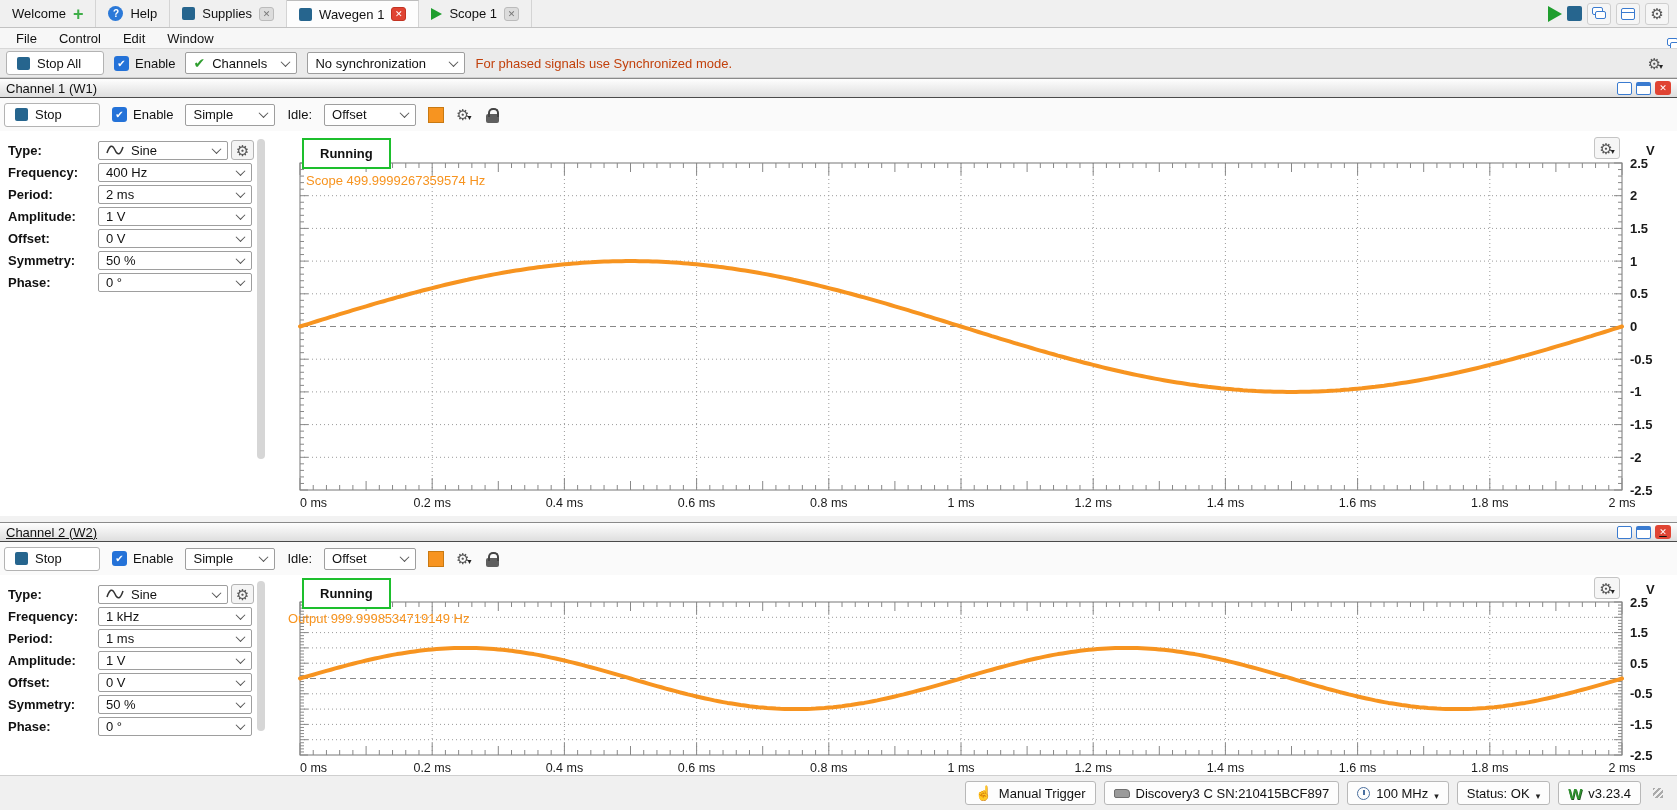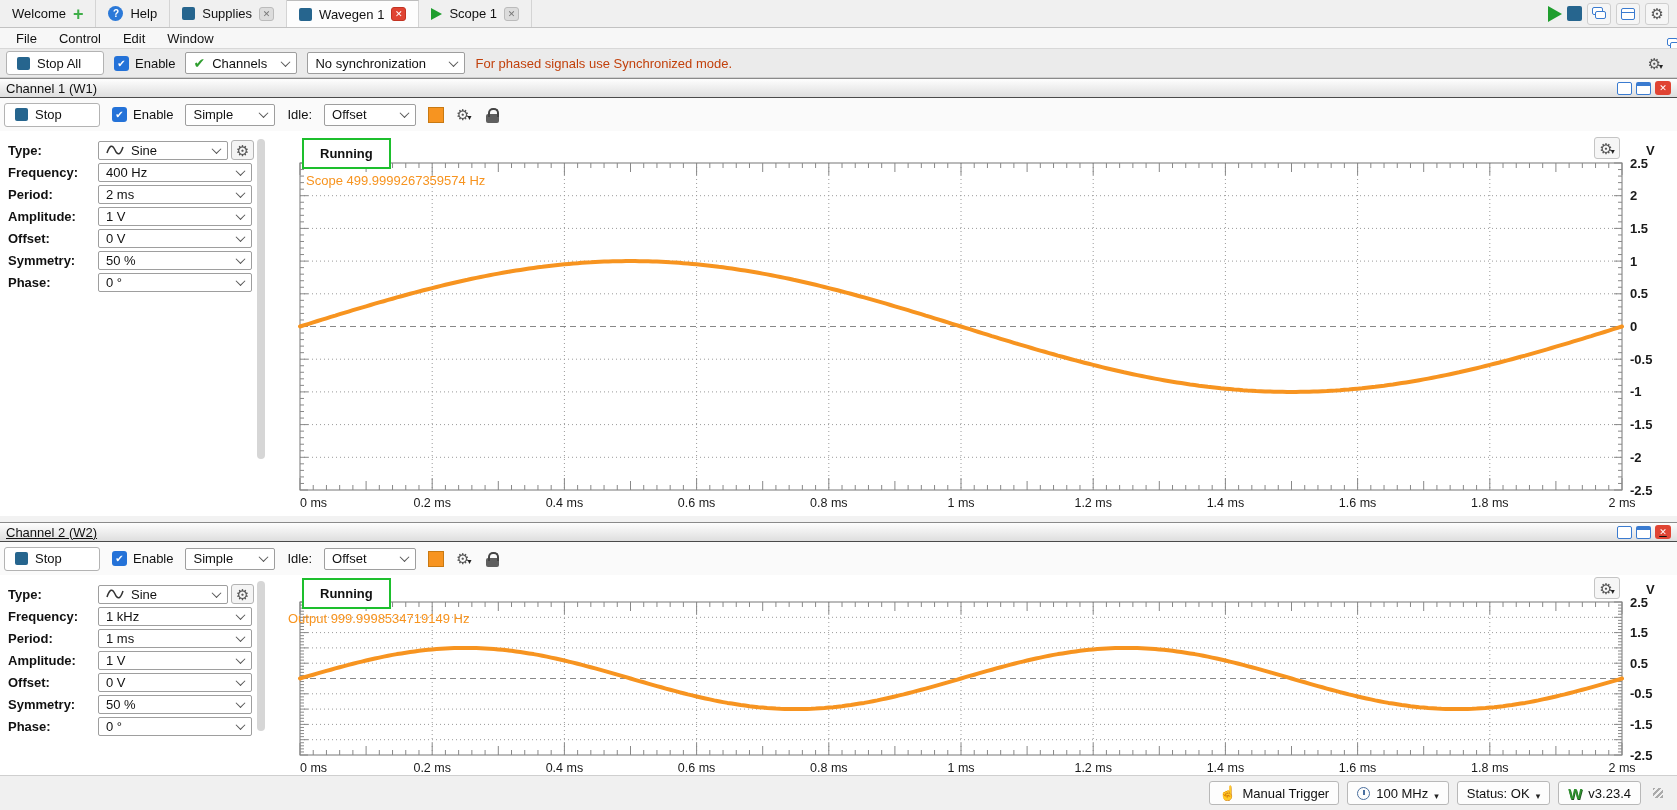--- a/index.html
+++ b/index.html
@@ -1097,20 +1097,24 @@
         <text x="1646" y="19" font-size="13" font-weight="600" fill="#1a1a1a">V</text>
       </svg>
   </div>
 
   <div class="statusbar">
     <div class="sbtn">
       <span class="hand">☝</span>
       <span>Manual Trigger</span>
     </div>
     <div class="sbtn">
+      <span class="devic"></span>
+      <span>Discovery3 C SN:210415BCF897</span>
+    </div>
+    <div class="sbtn">
       <span class="clockic"></span>
       <span>100 MHz</span>
       <span class="scaret">▾</span>
     </div>
     <div class="sbtn">
       <span>Status: OK</span>
       <span class="scaret">▾</span>
     </div>
     <div class="sbtn">
       <span class="wlogo">W</span>

